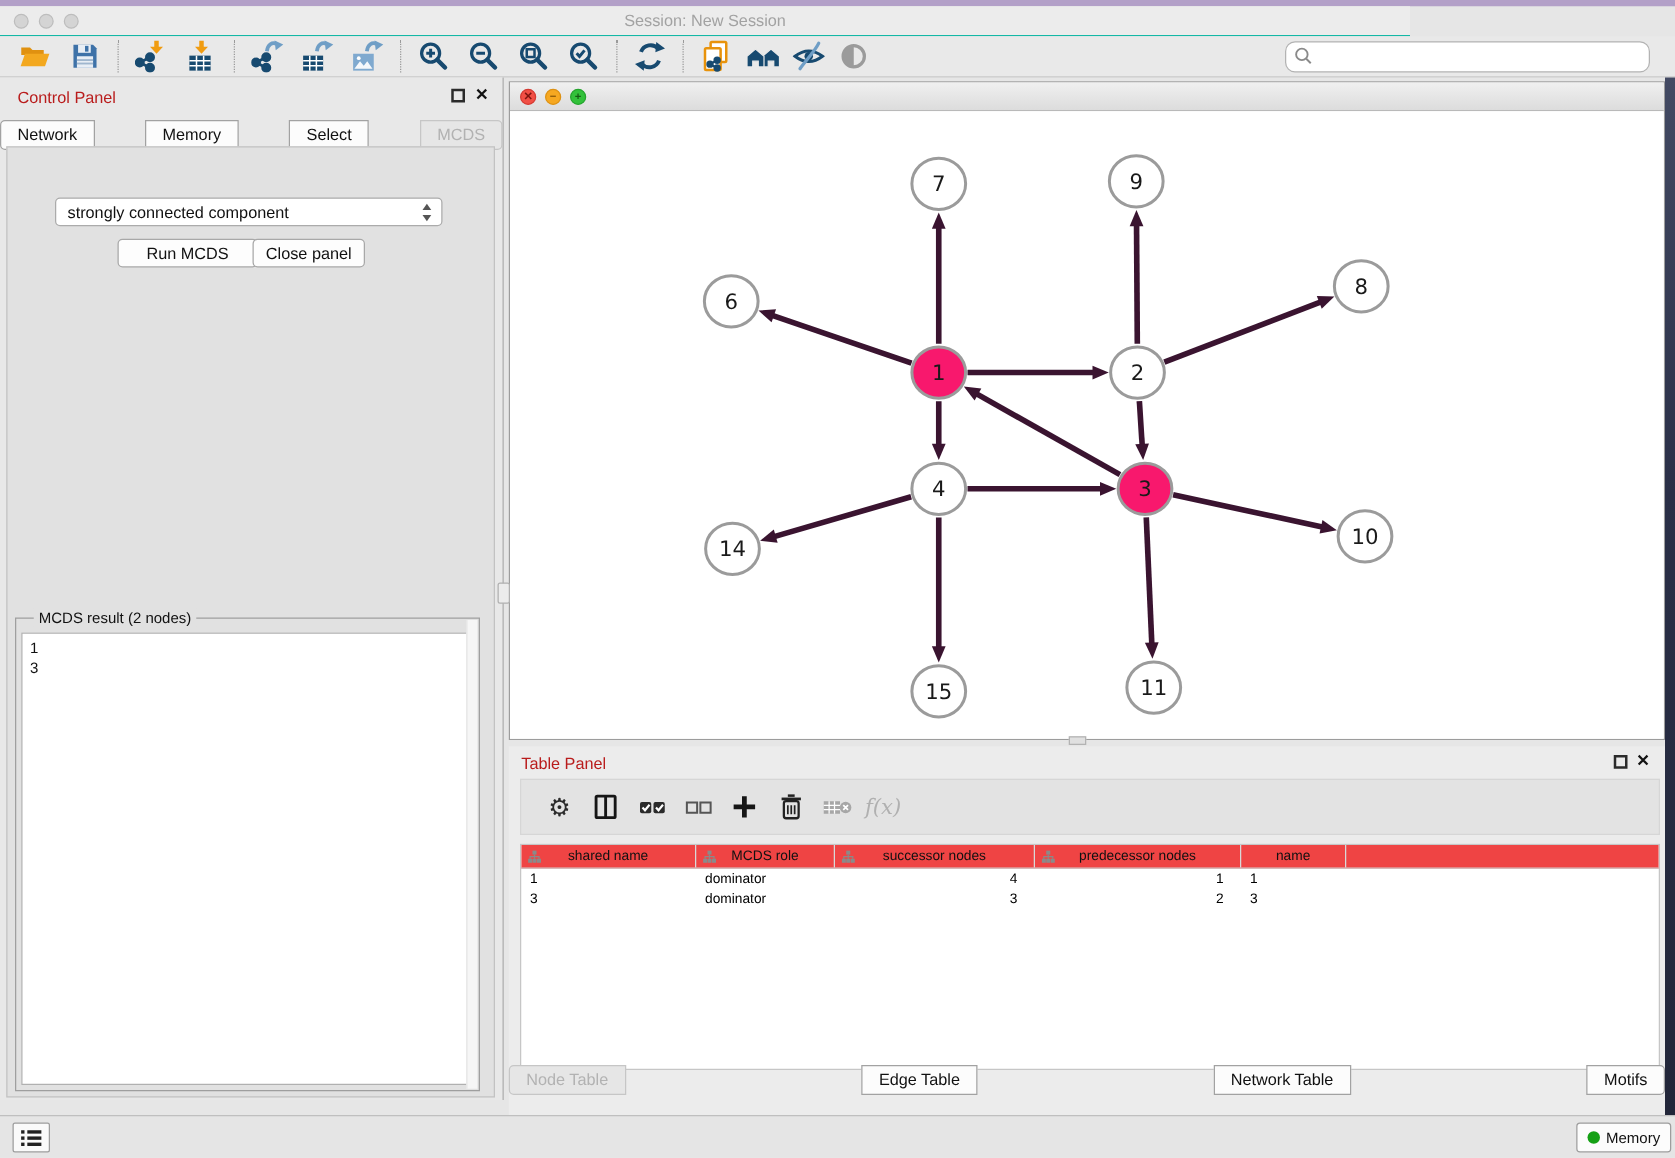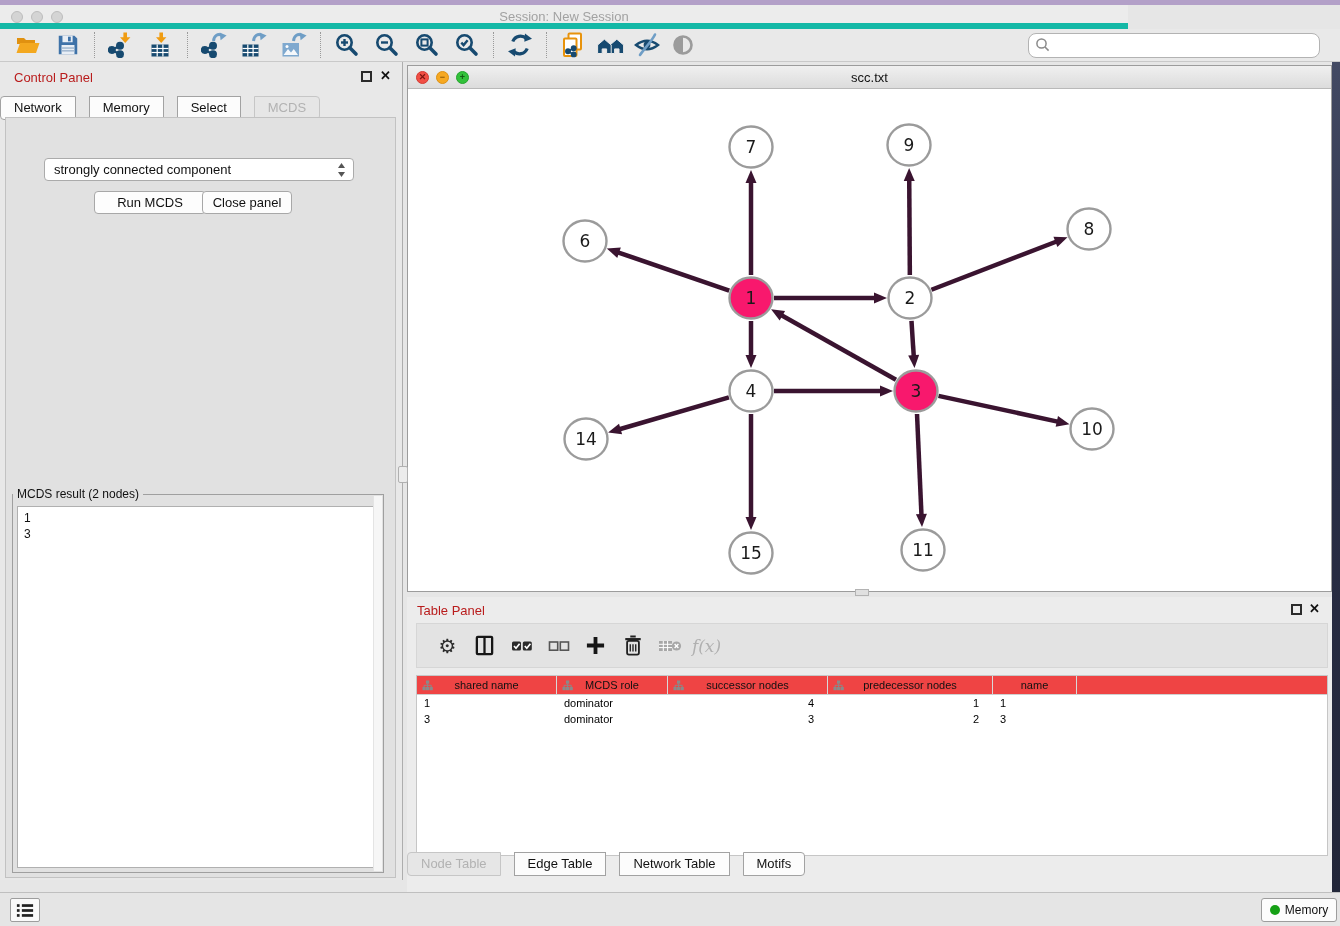--- a/index.html
+++ b/index.html
@@ -7,21 +7,21 @@
   body { font-family: "Liberation Sans", sans-serif; background:#e6e6e6; overflow:hidden; }
   .app { position:relative; width:1340px; height:926px; background:#e6e6e6; }
 
   
   .top-strip { position:absolute; left:0; top:0; width:1340px; height:5px; background:#b3a0c8; }
   .right-strip { position:absolute; left:1332px; top:62px; width:8px; height:830px;
     background:linear-gradient(180deg,#434a63,#2a2f47 40%,#222639); }
 
   
   .titlebar { position:absolute; left:0; top:5px; width:1128px; height:24px; background:#ececec;
-    border-bottom:6px solid #14b8a6; }
+    border-bottom:1px solid #14b8a6; }
   .dots { position:absolute; left:11px; top:6px; display:flex; gap:8px; }
   .dot { width:12px; height:12px; border-radius:50%; background:#d4d4d4; border:1px solid #bdbdbd; }
   .win-title { position:absolute; left:0; right:0; top:4px; text-align:center; font-size:13px; color:#a2a2a2; }
 
   
   .toolbar { position:absolute; left:0; top:29px; width:1340px; height:33px; background:#e9e9e9;
     border-bottom:1px solid #c9c9c9; display:flex; align-items:center; padding:0 8px; }
   .tico { width:40px; height:30px; display:flex; align-items:center; justify-content:center; }
   .tico.narrow { width:36px; }
   .sep { width:1px; height:26px; border-left:1px dotted #9a9a9a; margin:0 6px; }
@@ -32,42 +32,42 @@
 
   
   .control-panel { position:absolute; left:0; top:62px; width:403px; height:818px; background:#e8e8e8;
     border-right:1px solid #adadad; }
   .cp-header { position:absolute; left:0; top:0; width:100%; height:30px; }
   .panel-title { position:absolute; left:14px; top:8px; font-size:13px; color:#b91c1c; }
   .float-ic { position:absolute; top:9px; width:11px; height:11px; border:2px solid #2b2b2b; background:transparent; }
   .close-ic { position:absolute; top:6px; font-size:13px; font-weight:bold; color:#111; line-height:16px; }
   .cp-header .float-ic { right:30px; } .cp-header .close-ic { right:11px; }
 
-  .tabs-row { position:absolute; left:0; width:100%; display:flex; justify-content:flex-start;gap:14px; }
+  .tabs-row { position:absolute; left:0; width:100%; display:flex; justify-content:space-between;gap:14px; }
   .cp-tabs { top:34px; }
   .tab { font-size:13px; padding:3px 13px 4px; background:#fcfcfc; border:1px solid #a2a2a2; margin-left:-1px;
     color:#111; white-space:nowrap; }
   .tab:first-child { border-radius:4px 0 0 4px; margin-left:0; }
   .tab:last-child { border-radius:0 4px 4px 0; }
   .tab.active { background:#e6e6e6; color:#b2b2b2; border-color:#c6c6c6; }
 
   .cp-body { position:absolute; left:5px; right:6px; top:55px; bottom:2px; background:#e1e1e1;
     border:1px solid #c2c2c2; }
   .opt-label { position:absolute; top:20px; left:0; width:100%; text-align:center; font-size:13px; color:#111; }
   .opt-select { position:absolute; top:40px; left:38px; width:310px; height:23px; background:#fff;
     border:1px solid #ababab; border-radius:4px; font-size:13px; color:#111; display:flex; align-items:center;
     padding-left:9px; }
   .spinner { position:absolute; right:7px; top:3px; }
   .cp-btn { position:absolute; top:73px; height:23px; background:#fdfdfd; border:1px solid #a8a8a8;
     border-radius:4px; font-size:13px; color:#111; display:flex; align-items:center; justify-content:center; }
   .btn-run { left:88px; width:112px; }
   .btn-close { left:196px; width:90px; }
 
   .result-box { position:absolute; left:6px; top:376px; width:372px; height:379px; border:1px solid #9f9f9f; }
-  .result-legend { position:absolute; left:0; top:-8px; background:#e1e1e1; padding:0 4px; font-size:12px; color:#111; }
+  .result-legend { position:absolute; left:14px; top:-8px; background:#e1e1e1; padding:0 4px; font-size:12px; color:#111; }
   .result-text { position:absolute; left:4px; right:4px; top:11px; bottom:4px; background:#fff;
     border:1px solid #b0b0b0; font-size:12px; color:#111; padding:3px 6px; line-height:16px; white-space:pre; }
   .result-scroll { position:absolute; right:1px; top:1px; bottom:1px; width:9px; background:#f6f6f6;
     border-left:1px solid #e4e4e4; }
 
   .v-splitter { position:absolute; left:398px; top:466px; width:10px; height:17px; background:#ececec;
     border:1px solid #b0b0b0; border-radius:2px; z-index:5; }
   .h-splitter { position:absolute; left:855px; top:589px; width:14px; height:7px; background:#e0e0e0;
     border:1px solid #b3b3b3; z-index:5; }
 
@@ -330,21 +330,20 @@
 
   <div class="v-splitter"></div>
 
   <div class="network-window">
     <div class="nw-titlebar">
       <div class="lights">
         <div class="light red">✕</div>
         <div class="light yellow">−</div>
         <div class="light green">+</div>
       </div>
-      <div class="nw-title">scc.txt</div>
     </div>
     <div class="nw-canvas">
       <svg id="graph-svg" width="923" height="503" viewBox="0 0 923 503">
           <line x1="343" y1="186" x2="343" y2="92" stroke="#3A1430" stroke-width="4.5"></line>
           <polygon points="343,81 348.5,94 337.5,94" fill="#3A1430"></polygon>
           <line x1="321.2466915728205" y1="201.5304904798239" x2="209.15706463148274" y2="163.0418836385212" stroke="#3A1430" stroke-width="4.5"></line>
           <polygon points="198.7533084271795,159.4695095201761 212.8348437278013,158.4895281033414 209.26246960945625,168.89328430764465" fill="#3A1430"></polygon>
           <line x1="366" y1="209" x2="468" y2="209" stroke="#3A1430" stroke-width="4.5"></line>
           <polygon points="479,209 466,214.5 466,203.5" fill="#3A1430"></polygon>
           <line x1="343" y1="232" x2="343" y2="268" stroke="#3A1430" stroke-width="4.5"></line>

